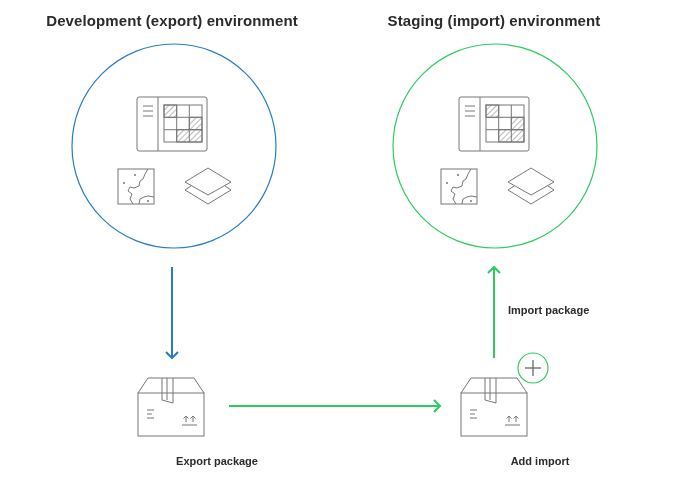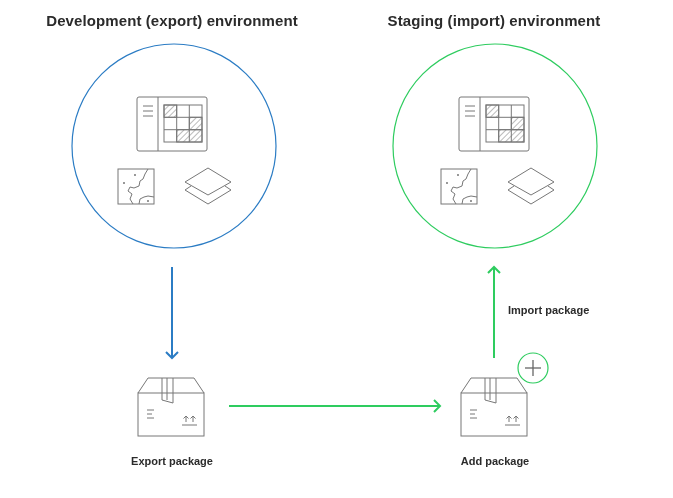--- a/index.html
+++ b/index.html
@@ -1,21 +1,21 @@
 <!DOCTYPE html>
 <html><head>
   <meta charset="utf-8">
   <style>
     html, body { margin: 0; padding: 0; background: #ffffff; }
     body { width: 673px; height: 498px; position: relative; overflow: hidden;
            font-family: "Liberation Sans", "DejaVu Sans", sans-serif; color: #2b2b2b; }
     .abs { position: absolute; }
     .title { font-weight: 700; font-size: 15px; white-space: nowrap; transform: translateX(-50%); letter-spacing: 0.1px; }
     .label { font-weight: 700; font-size: 11px; white-space: nowrap; }
-    .center { transform: translateX(-50%); }
+    .center { transform: translateX(-50%); margin-left: 45px; }
     svg.diagram { position: absolute; left: 0; top: 0; }
   </style>
 </head>
 <body>
 
 <div class="abs title" style="left:172px; top:12px;">Development (export) environment</div>
 <div class="abs title" style="left:494px; top:12px;text-align:right;">Staging (import) environment</div>
 
 <svg class="diagram" width="673" height="498" viewBox="0 0 673 498" xmlns="http://www.w3.org/2000/svg">
   <defs>
@@ -134,14 +134,14 @@
   </g>
 
   <g>
     <circle cx="533" cy="368" r="15" fill="#ffffff" stroke="#2ecc5f" stroke-width="1.2"></circle>
     <line x1="525" y1="368" x2="541" y2="368" stroke="#666" stroke-width="1.3"></line>
     <line x1="533" y1="360" x2="533" y2="376" stroke="#666" stroke-width="1.3"></line>
   </g>
 </svg>
 
 <div class="abs label center" style="left:172px; top:455px;">Export package</div>
-<div class="abs label center" style="left:495px; top:455px;">Add package</div>
+<div class="abs label center" style="left:495px; top:455px;">Add import</div>
 <div class="abs label" style="left:508px; top:304px;">Import package</div>
 
 </body></html>

